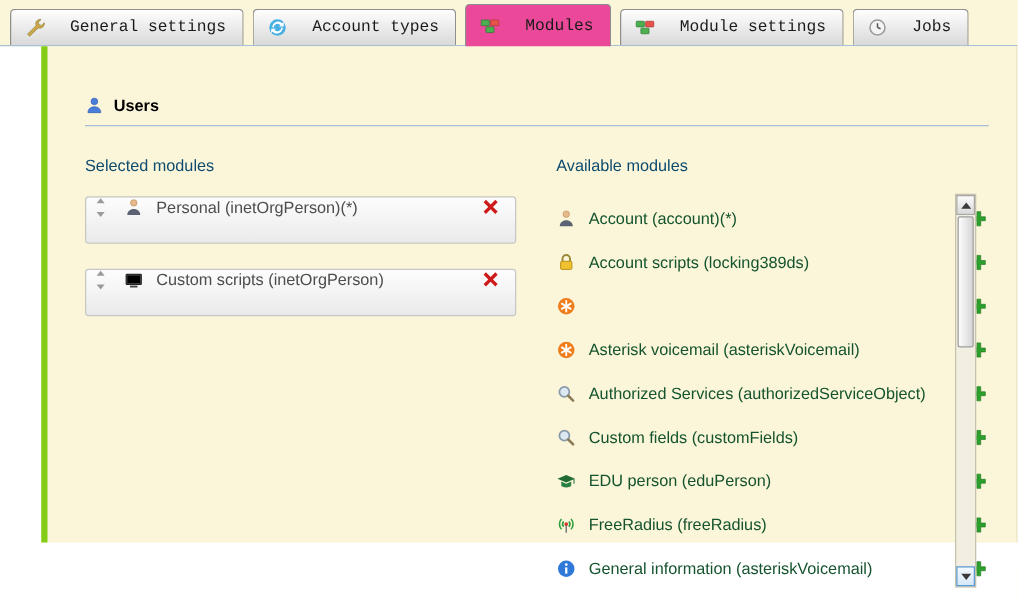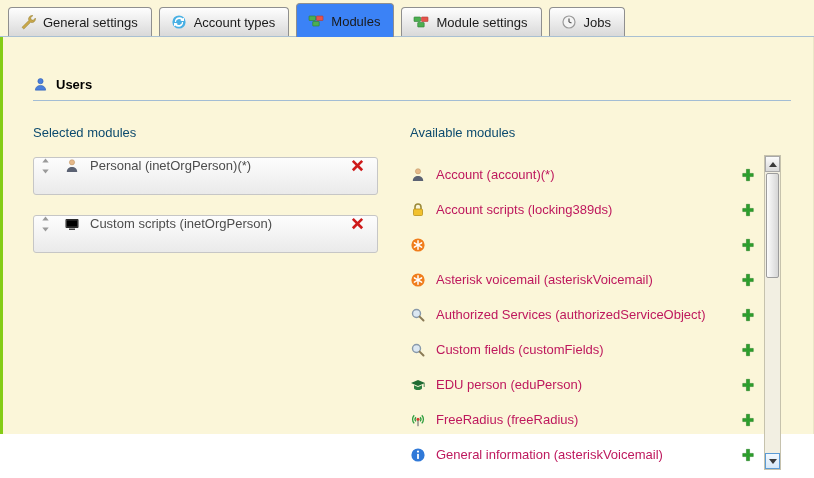--- a/index.html
+++ b/index.html
@@ -14,41 +14,42 @@
 
   
   .tab-strip {
     background:#fbf6d9;
     padding:7px 8px 0 8px;
     display:flex; align-items:flex-end; gap:7px;
     border-bottom:1px solid #a9c0d2;
     height:37px;
   }
   .tab {
-    display:flex; align-items:center; gap:7px;
+    display:flex; align-items:flex-start; gap:20px;
     padding:6px 13px 6px 11px;
     background:linear-gradient(#fefefe,#d9d9d9);
     border:1px solid #8f8f8f; border-bottom:none;
     border-radius:4px 4px 0 0;
     cursor:pointer; white-space:nowrap; position:relative;
     color:#1a1a1a;
+    font-family:Liberation Mono, monospace;
   }
   .tab.active {
-    background:#3b82f6;
+    background:#ec4899;
     padding-top:9px; padding-bottom:8px;
     margin-bottom:-1px; z-index:2;
   }
   .ticon { width:16px; height:16px; display:inline-block; flex:0 0 16px; }
   .ticon svg { width:16px; height:16px; display:block; }
 
   
   .content {
     background:#fbf6d9;
     height:397px; position:relative;
-    border-left:3px solid #84cc16; border-right:1px solid #ece6c8;
+    border-left:5px solid #84cc16; border-right:1px solid #ece6c8;margin-left:33px;
   }
   .footer-strip { height:16px; background:#fff; }
 
   .users-header {
     display:flex; align-items:center; gap:8px;
     padding:40px 0 8px 30px;
     font-weight:bold; color:#000;
   }
   .uicon { width:15px; height:15px; }
   .uicon svg { width:15px; height:15px; display:block; }
@@ -72,21 +73,21 @@
   .drag { width:11px; height:16px; margin-right:13px; }
   .drag svg { width:11px; height:16px; display:block; }
   .mod-icon { width:16px; height:16px; margin-right:10px; flex:0 0 16px; }
   .mod-icon svg { width:16px; height:16px; display:block; }
   .sel-label { flex:1; color:#4d4d4d; }
   .del { width:15px; height:15px; cursor:pointer; flex:0 0 15px; }
   .del svg { width:15px; height:15px; display:block; }
 
   
   .avail-row { height:35px; display:flex; align-items:center; }
-  .avail-label { color:#be185d; }
+  .avail-label { color:#14532d; }
   .add { width:14px; height:14px; margin-left:auto; cursor:pointer; flex:0 0 14px; }
   .add svg { width:14px; height:14px; display:block; }
 
   
   .sb {
     position:absolute; right:32px; top:118px;
     width:17px; height:315px;
     background:#f2efe2; border:1px solid #c6c2ad;
   }
   .sb-btn {

